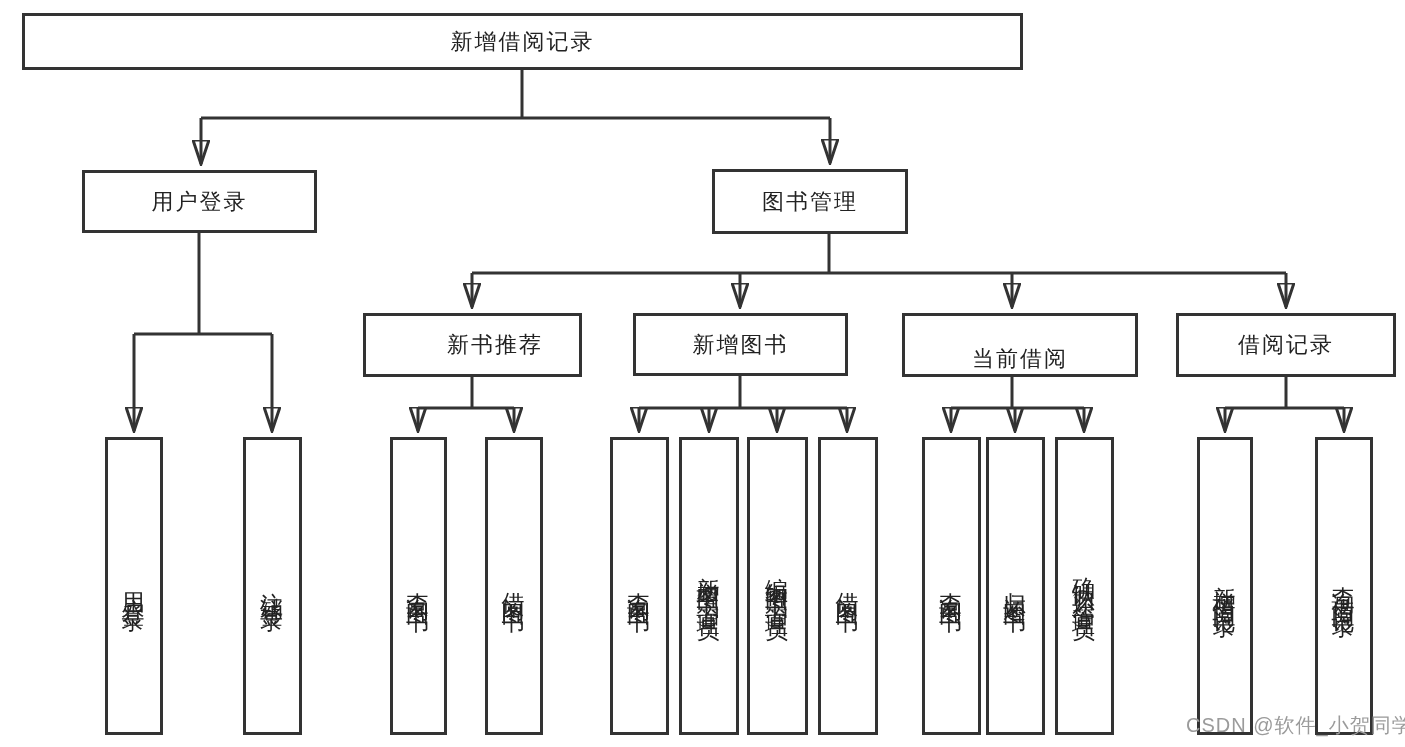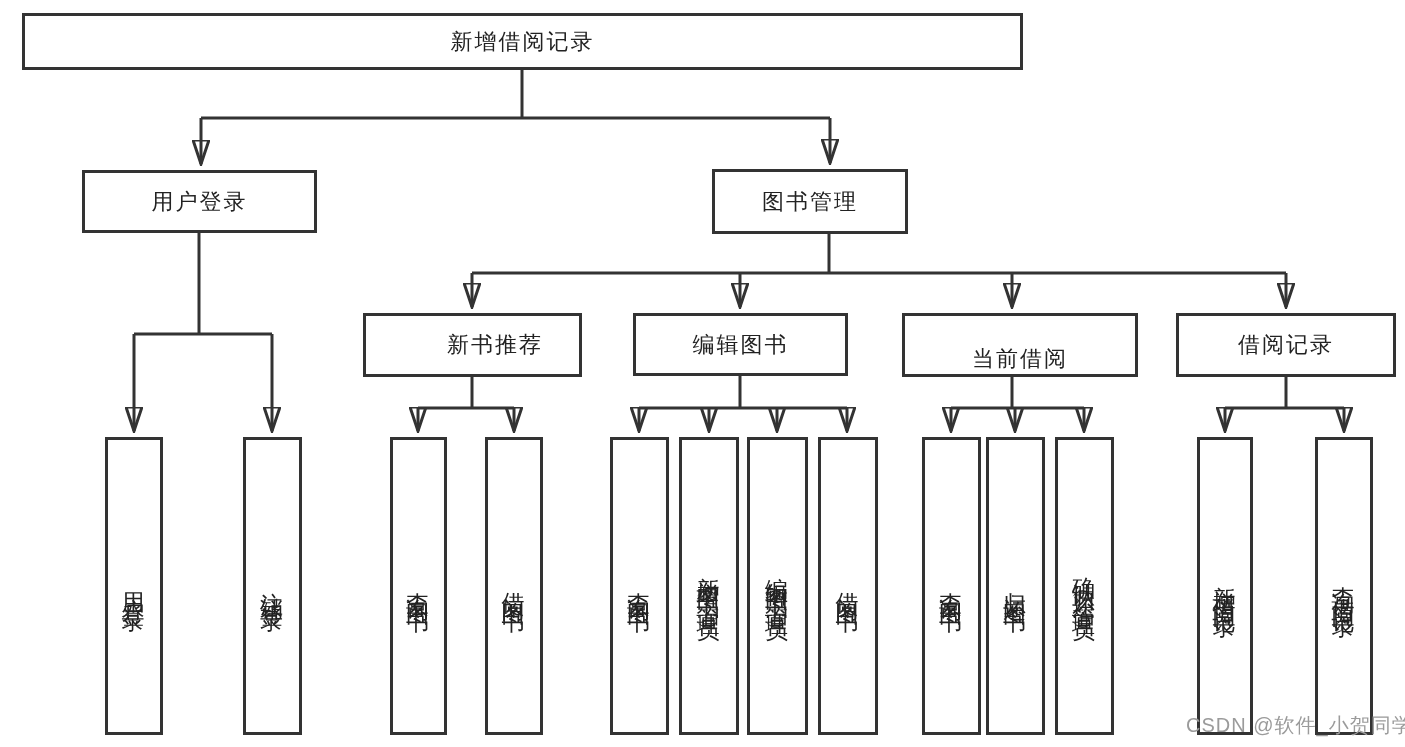--- a/index.html
+++ b/index.html
@@ -129,21 +129,21 @@
     <span class="lbl">用户登录</span>
   </div>
   <div class="box h n-book-mgmt">
     <span class="lbl">图书管理</span>
   </div>
 
   <div class="box h n-new-book-rec">
     <span class="lbl">新书推荐</span>
   </div>
   <div class="box h n-book-borrow">
-    <span class="lbl">编辑图书</span>
+    <span class="lbl">新增图书</span>
   </div>
   <div class="box h n-cur-borrow">
     <span class="lbl">当前借阅</span>
   </div>
   <div class="box h n-borrow-rec">
     <span class="lbl">借阅记录</span>
   </div>
 
   <div class="box v n-leaf-login">
     <span class="lbl">用户登录</span>

